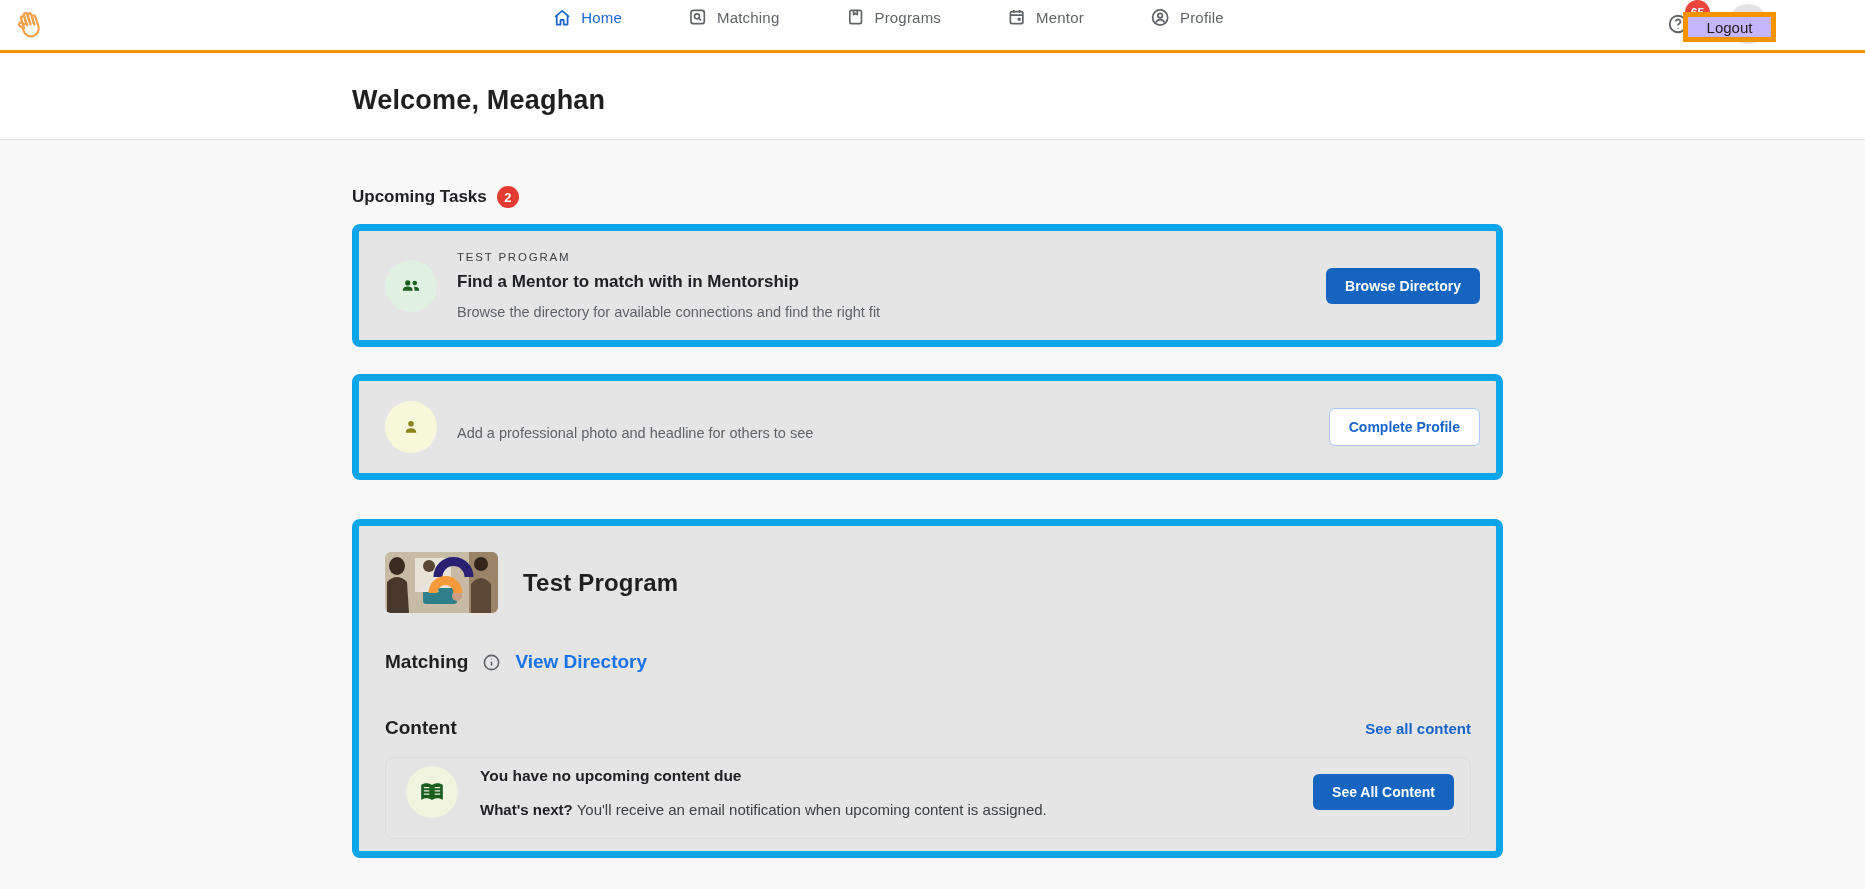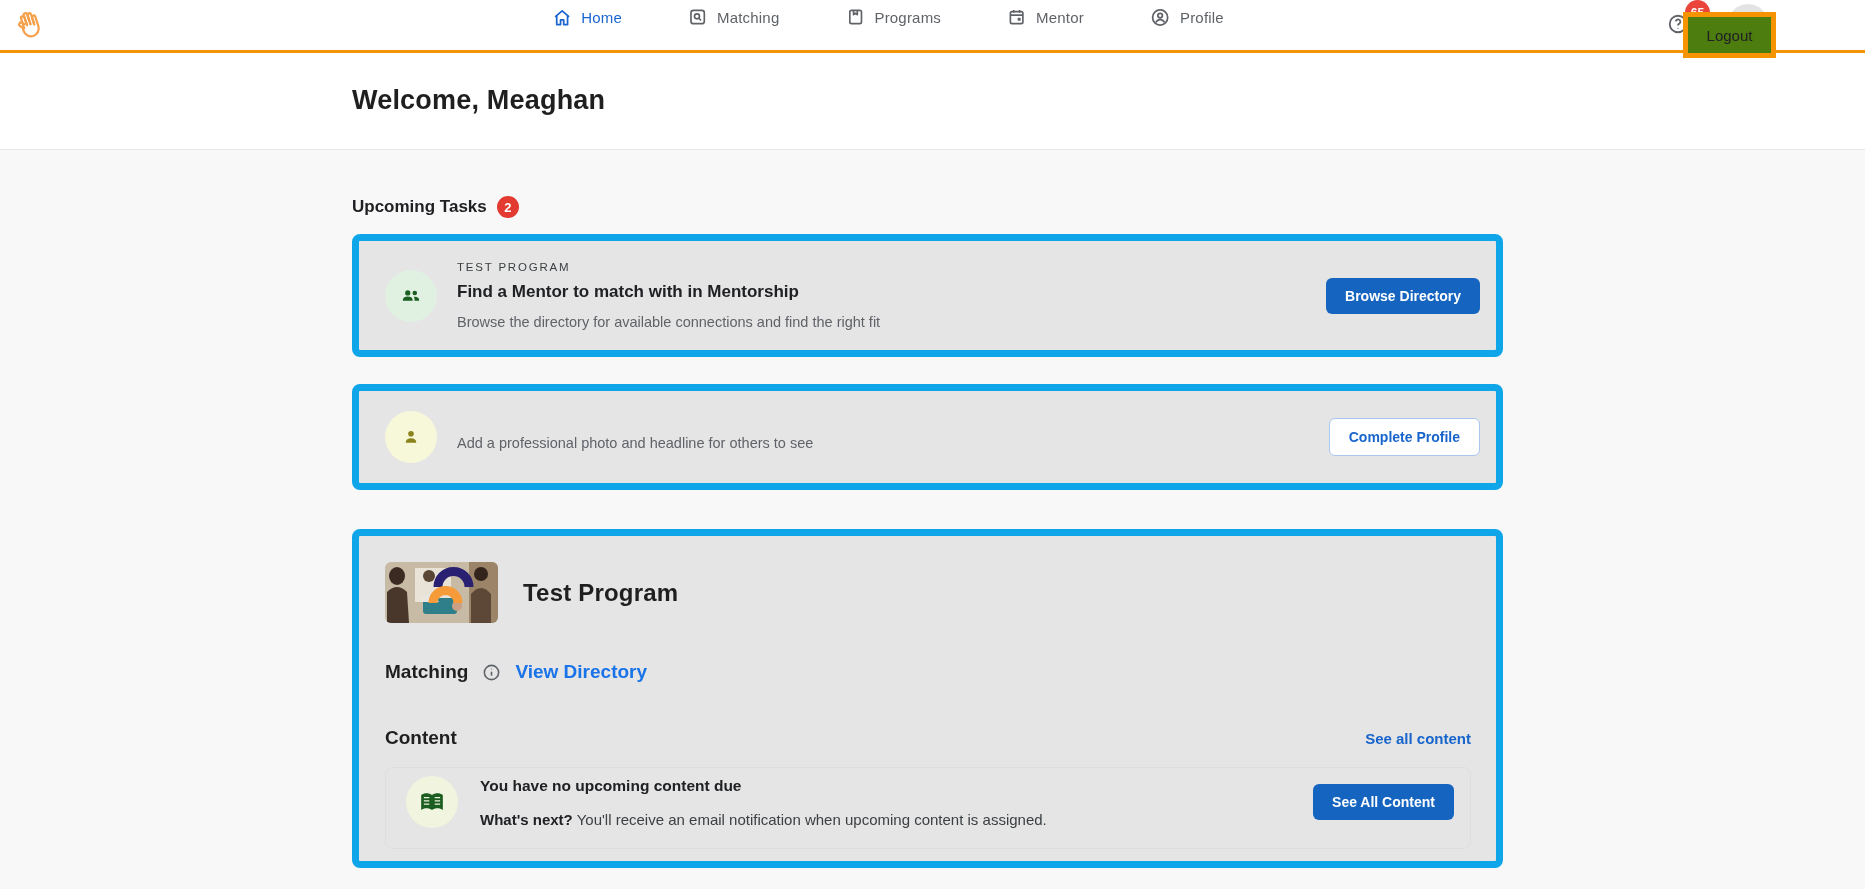--- a/index.html
+++ b/index.html
@@ -16,27 +16,27 @@
     font-size:15px; color:#5f6368; font-weight:500; letter-spacing:.2px; }
   .nav-item.active { color:#1a66d0; }
   .nav-item svg { display:block; }
   .hdr-right { position:absolute; right:0; top:0; height:50px; width:220px; }
   .help-btn { position:absolute; left:22px; top:13px; width:22px; height:22px; cursor:pointer; }
   .notif-badge { position:absolute; left:40px; top:0px; width:25px; height:25px;
     background:#e9453a; border-radius:50%; color:#ffffff; font-size:12px; font-weight:700;
     display:flex; align-items:center; justify-content:center; z-index:1; }
   .avatar { position:absolute; left:83px; top:4px; width:40px; height:40px;
     background:#e3e3e3; border-radius:50%; z-index:1; }
-  .logout-box { position:absolute; left:38px; top:12px; width:93px; height:46px;
-    border:5px solid #f59300; background:#4d7c0f; z-index:10;
+  .logout-box { position:absolute; left:38px; top:12px; width:93px; height:30px;
+    border:5px solid #f59300; background:#c4b5fd; z-index:10;
     display:flex; align-items:center; justify-content:center; cursor:pointer; }
   .logout-box span { font-size:15px; color:#202124; }
 
   
-  .welcome { background:#ffffff; height:97px; border-bottom:1px solid #e7e7e7;
+  .welcome { background:#ffffff; height:87px; border-bottom:1px solid #e7e7e7;
     padding:32px 0 0 352px; }
   .welcome h1 { font-size:27px; font-weight:700; color:#1f1f1f; letter-spacing:.2px; }
 
   
   .main { padding:46px 0 0 352px; }
   .container { width:1151px; }
 
   .tasks-head { display:flex; align-items:center; gap:10px; margin-bottom:16px; }
   .tasks-head .lbl { font-size:17px; font-weight:700; color:#202124; }
   .count-badge { width:22px; height:22px; border-radius:50%; background:#e33a31;

